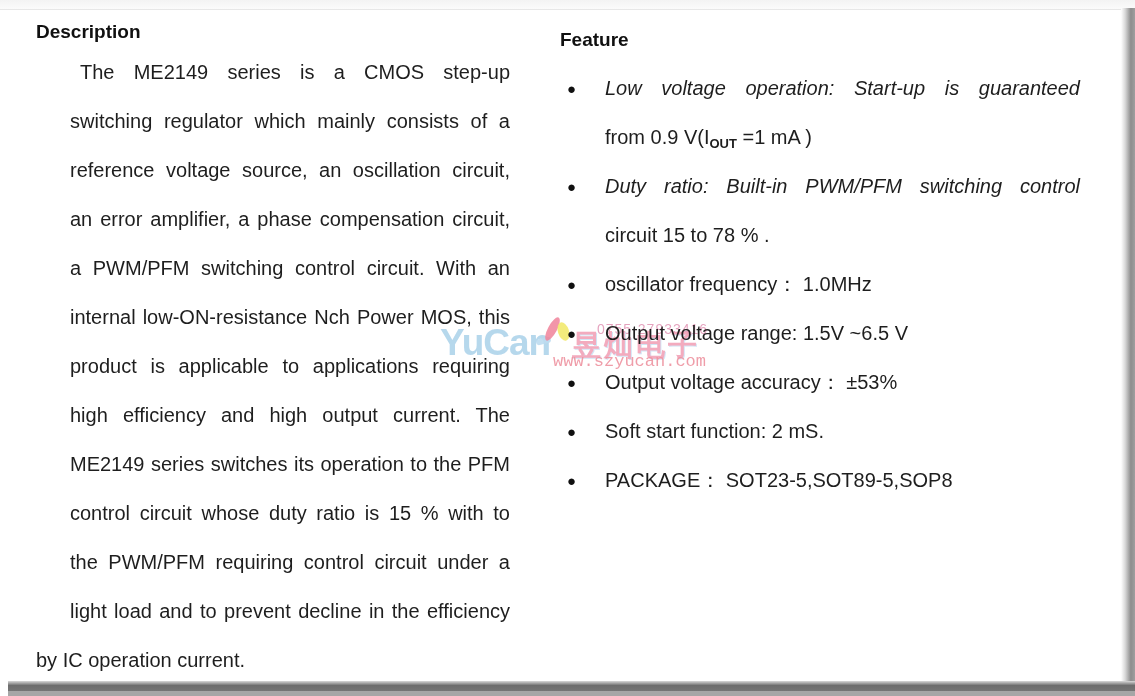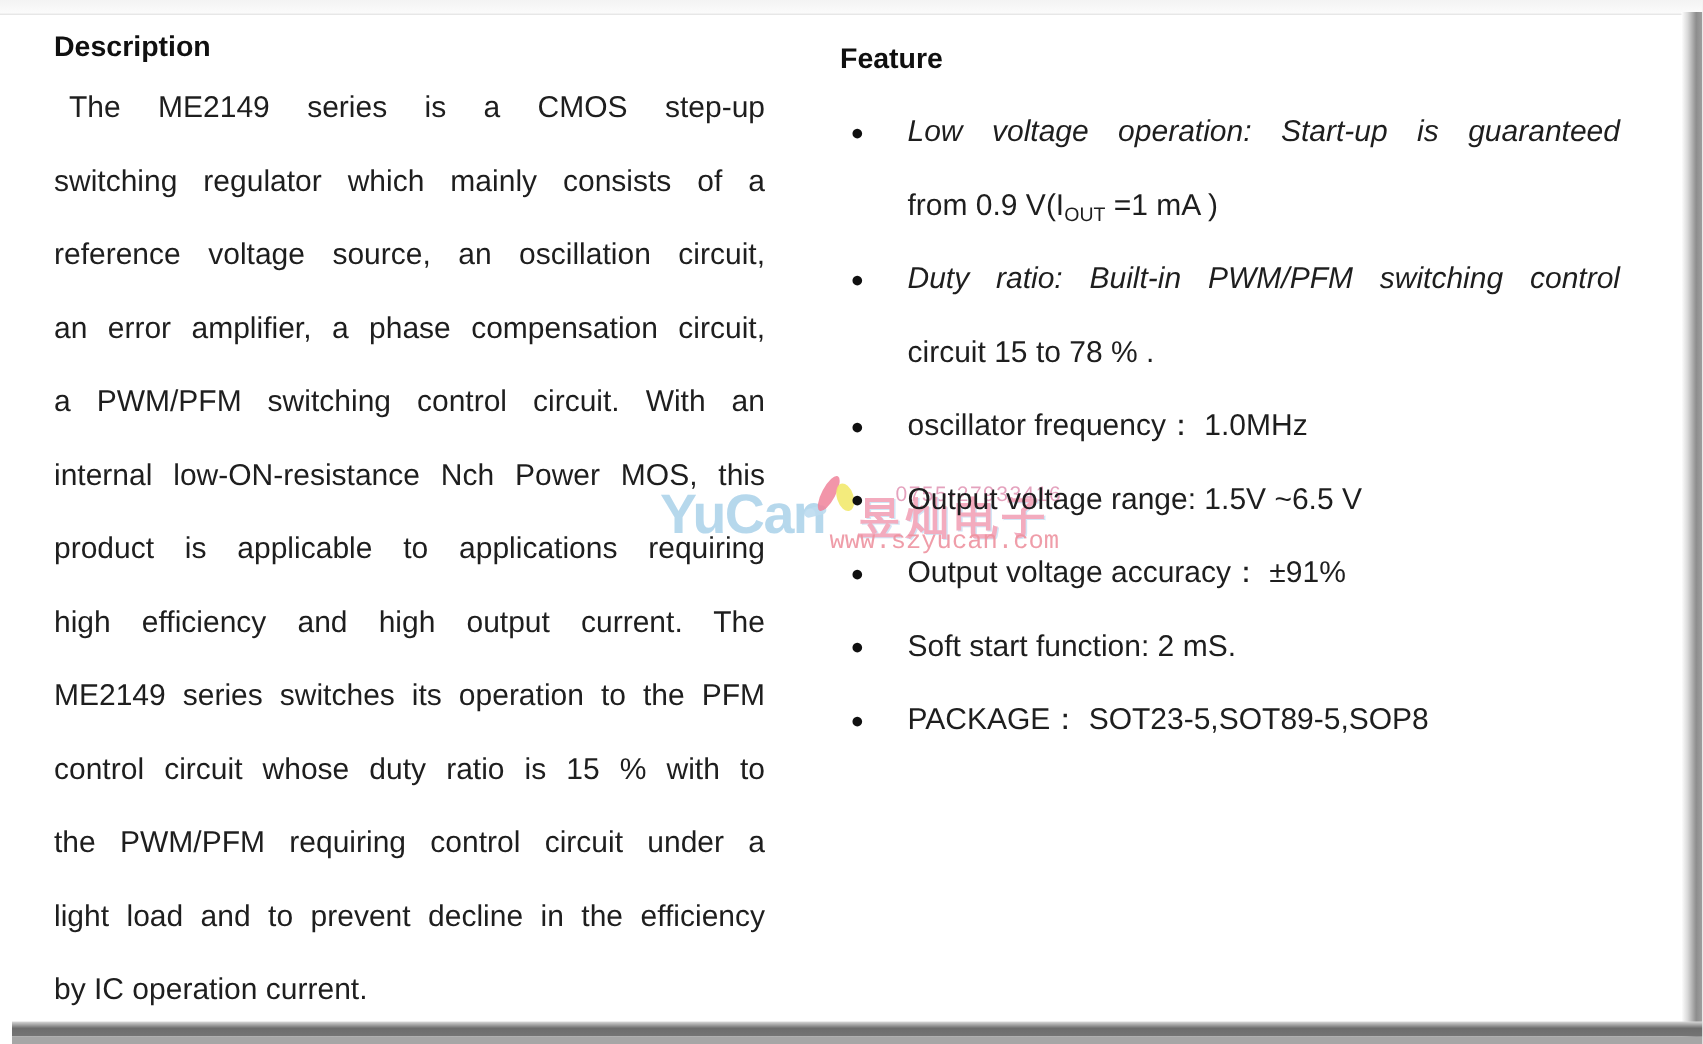--- a/index.html
+++ b/index.html
@@ -28,32 +28,32 @@
   .edge-bottom-light {
     position:absolute; left:8px; right:0; top:691px; height:5px;
     background:#a6a6a6; z-index:6;
   }
 
   
   .desc { position:absolute; left:36px; top:20px; width:474px; z-index:2; }
   .col-title { font-size:19px; line-height:24px; font-weight:bold; color:#101010; }
   .dlines { margin-top:4px; }
   .dline { height:49px; line-height:49px; font-size:20px; white-space:nowrap; }
-  .dline.just { white-space:normal; text-align:justify; text-align-last:justify; }
+  .dline.just { white-space:normal; text-align:justify; text-align-last:justify;margin-left:34px; }
   .dline.indent { padding-left:10px; }
 
   
   .feat { position:absolute; left:560px; top:28px; width:522px; z-index:2; }
   .frows { margin-top:12px; }
   .frow { display:flex; height:49px; line-height:49px; }
   .fbullet { flex:none; width:45px; padding-left:7px; box-sizing:border-box;
              font-size:15px; color:#101010; }
   .ftext { flex:none; width:475px; font-size:20px; white-space:nowrap; }
   .ftext.just { white-space:normal; text-align:justify; text-align-last:justify;font-style:italic; }
-  .sub { font-size:13px; vertical-align:-4px; }
+  .sub { font-size:13px; vertical-align:-4px;font-weight:bold; }
 
   
   .wm { position:absolute; left:440px; top:314px; width:280px; height:60px;
         z-index:1; pointer-events:none; }
   .wm-brand {
     position:absolute; left:0; top:8px;
     font-size:37px; font-weight:bold; letter-spacing:-1px;
     color:#b3d6ec; opacity:.95;
   }
   .wm-logo { position:absolute; left:100px; top:0; width:38px; height:42px; }
@@ -154,21 +154,21 @@
         <span class="ftext">oscillator frequency： 1.0MHz</span>
       </div>
 
       <div class="frow">
         <span class="fbullet">●</span>
         <span class="ftext">Output voltage range: 1.5V ~6.5 V</span>
       </div>
 
       <div class="frow">
         <span class="fbullet">●</span>
-        <span class="ftext">Output voltage accuracy： ±91%</span>
+        <span class="ftext">Output voltage accuracy： ±53%</span>
       </div>
 
       <div class="frow">
         <span class="fbullet">●</span>
         <span class="ftext">Soft start function: 2 mS.</span>
       </div>
 
       <div class="frow">
         <span class="fbullet">●</span>
         <span class="ftext">PACKAGE： SOT23-5,SOT89-5,SOP8</span>

